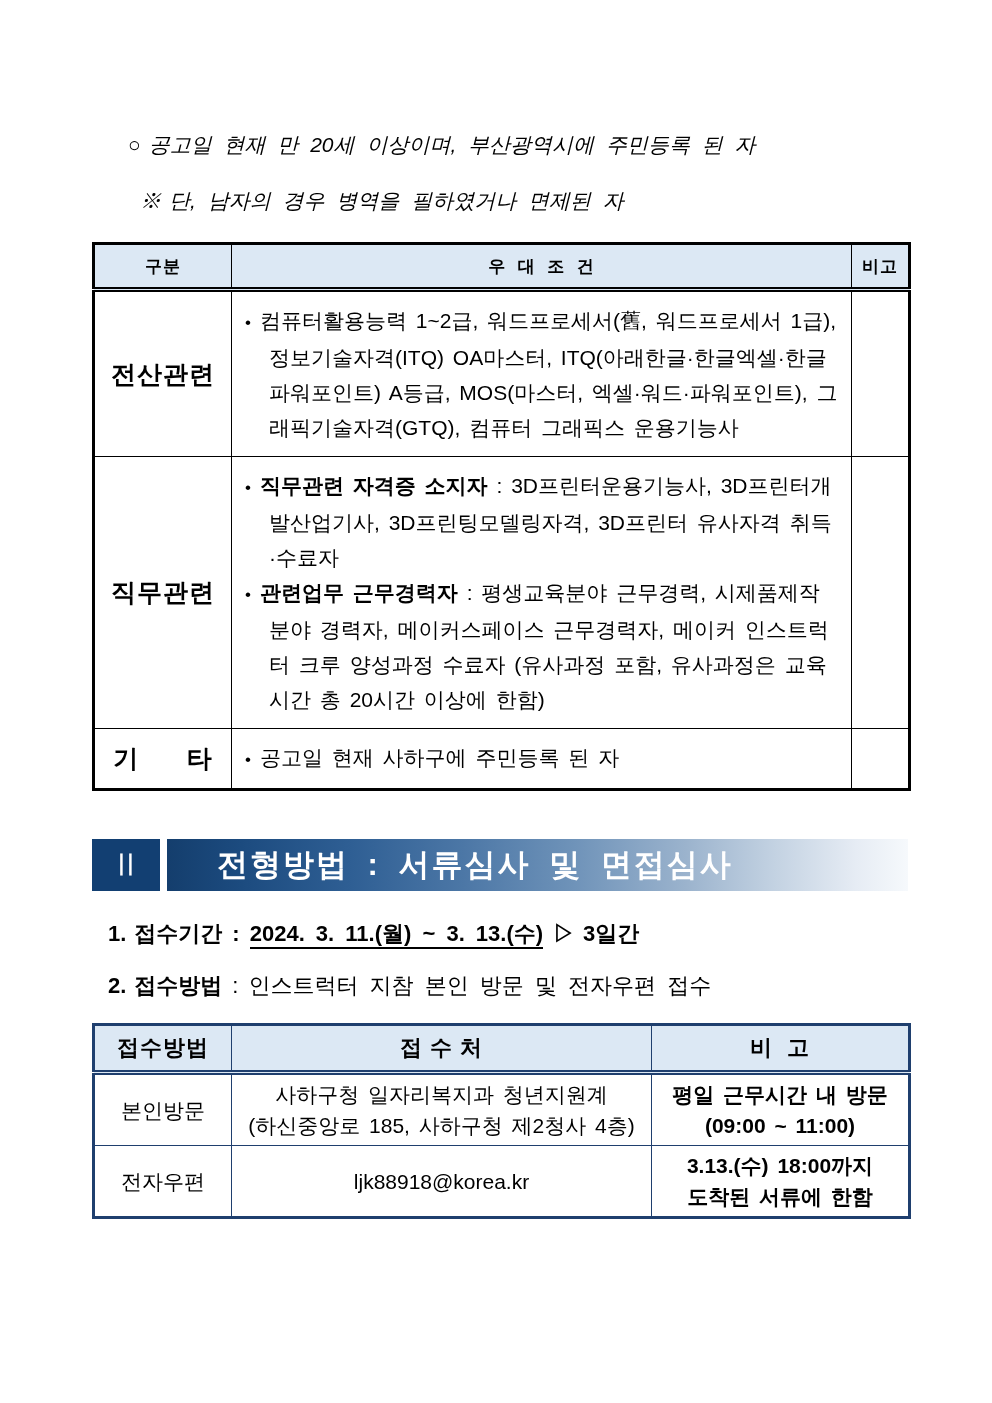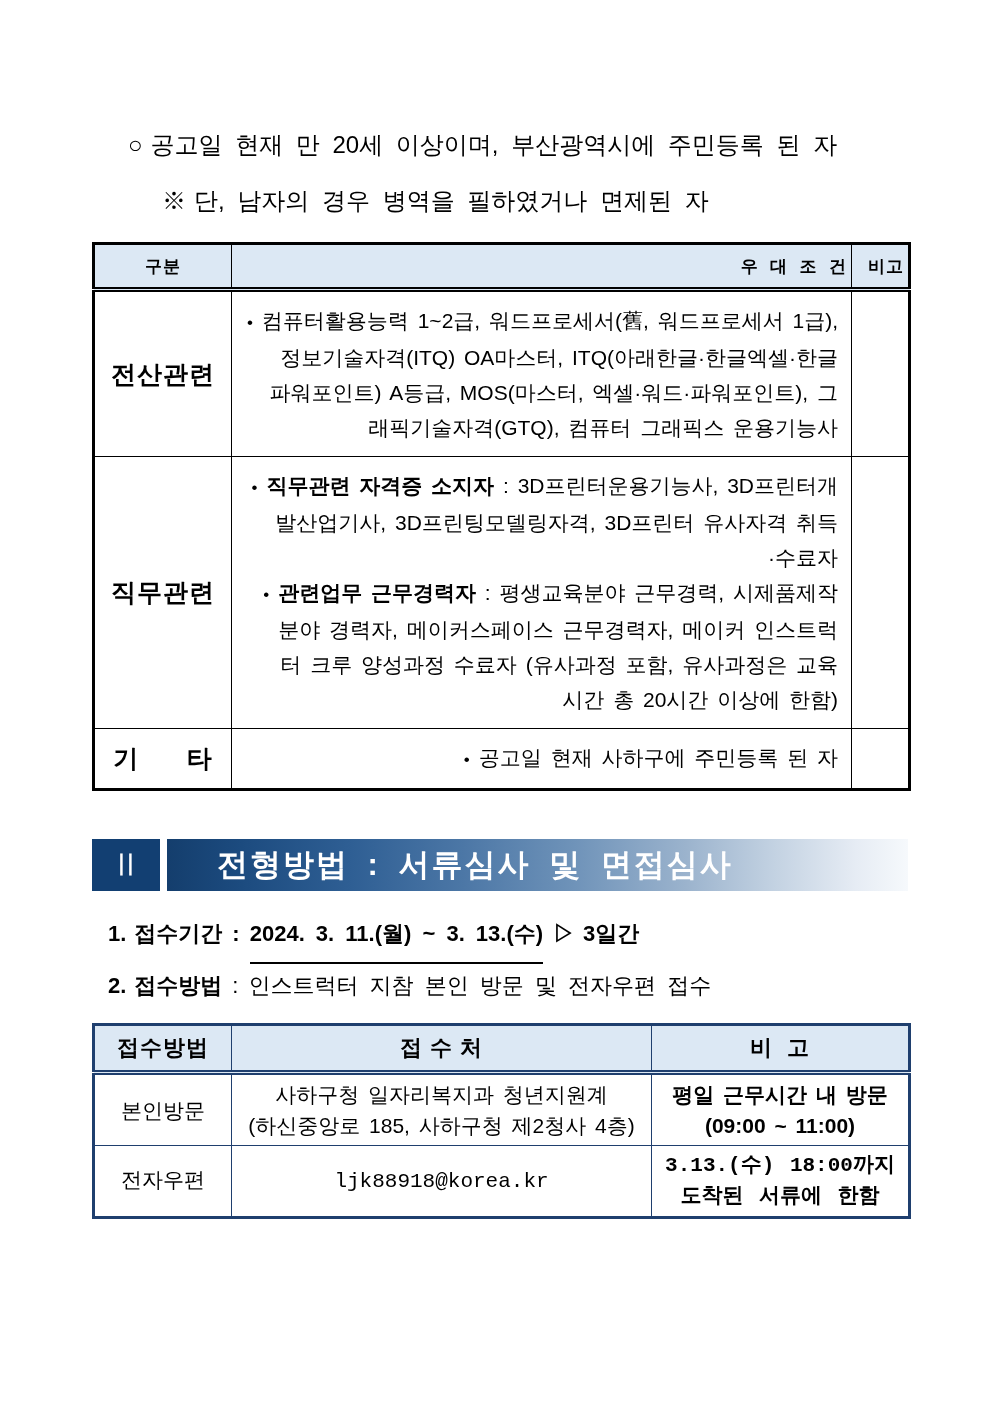--- a/index.html
+++ b/index.html
@@ -11,38 +11,38 @@
     color: #000;
   }
   .page { padding: 130px 84px 0 92px; box-sizing: border-box; }
 
   
   .sec-title {
     font-size: 23px; font-weight: bold; letter-spacing: 1px;
     margin: 0 0 26px 8px;
   }
   .qual-item {
-    font-size: 24px; line-height: 30px; word-spacing: 6px;
+    font-size: 21px; line-height: 30px; word-spacing: 6px;
     margin: 0 0 26px 36px;
-    padding-left: 30px; text-indent: -30px;
+    padding-left: 30px; text-indent: -30px; font-style: italic;
   }
   .qual-item .mark { margin-right: 8px; }
-  .qual-sub { margin-left: 70px; }
+  .qual-sub { margin-left: 48px; }
   .sec6-title { margin-top: 14px; margin-bottom: 20px; }
 
   
   table { border-collapse: collapse; width: 100%; table-layout: fixed; }
   .t1 { border: 3px solid #000; }
   .t1 th {
     background: var(--table-header-bg, #dce8f4);
     border-bottom: 5px double #000;
     font-size: 17px; font-weight: bold;
     height: 38px; padding: 2px 4px; letter-spacing: 1px;
   }
-  .t1 th + th, .t1 td + td { border-left: 1px solid #000; text-align: right; }
+  .t1 th + th, .t1 td + td { border-left: 1px solid #000; }
   .t1 tr + tr td { border-top: 1px solid #000; }
   .t1 .lbl {
     text-align: center; font-size: 25px; font-weight: bold;
     vertical-align: middle; letter-spacing: 1px;
   }
   .t1 .cond {
     font-size: 21px; line-height: 35px; word-spacing: 3px;
     padding: 11px 13px; vertical-align: middle;
   }
   .bl { margin: 0; padding-left: 24px; text-indent: -24px; }
@@ -66,39 +66,39 @@
     display: flex; align-items: center; padding-left: 50px; word-spacing: 8px;
   }
 
   .apply-line {
     font-size: 22px; line-height: 30px; margin: 0 0 22px 16px; word-spacing: 5px;
   }
   .apply-line .no { margin-right: 8px; }
   .apply-line .albl { font-weight: bold; margin-right: 10px; }
   .apply-line .colon { margin-right: 10px; }
   .bold-all { font-weight: bold; }
-  .u { border-bottom: 2px solid #000; padding-bottom: 16px; }
+  .u { border-bottom: 2px solid #000; padding-bottom: 1px; }
   .tri { margin: 0 8px 0 10px; }
 
   
   .t2 { border: 3px solid var(--table2-border, #1f3f6e); margin-top: 6px; }
   .t2 th {
     background: var(--table-header-bg, #dce8f4);
     border-bottom: 5px double var(--table2-border, #1f3f6e);
     font-size: 22px; font-weight: bold; height: 40px; padding: 2px 4px;
     letter-spacing: 1px;
   }
   .t2 th + th, .t2 td + td { border-left: 1px solid var(--table2-border, #1f3f6e); }
   .t2 tr + tr td { border-top: 1px solid var(--table2-border, #1f3f6e); }
   .t2 td {
     text-align: center; font-size: 21px; line-height: 31px;
     vertical-align: middle; word-spacing: 3px; padding: 4px 6px;
   }
   .t2 .note-cell { font-weight: bold; }
-  .t2 .h-a { height: 72px; } .t2 .h-b { height: 58px; font-family: Liberation Mono, monospace; }
+  .t2 .h-a { height: 72px; } .t2 .h-b { height: 58px; }
 </style>
 </head>
 <body>
 
 <div class="page">
 
 
   <p class="qual-item"><span class="mark">○</span><span>공고일 현재 만 20세 이상이며, 부산광역시에 주민등록 된 자</span></p>
 
   <p class="qual-item qual-sub"><span class="mark">※</span><span>단, 남자의 경우 병역을 필하였거나 면제된 자</span></p>

